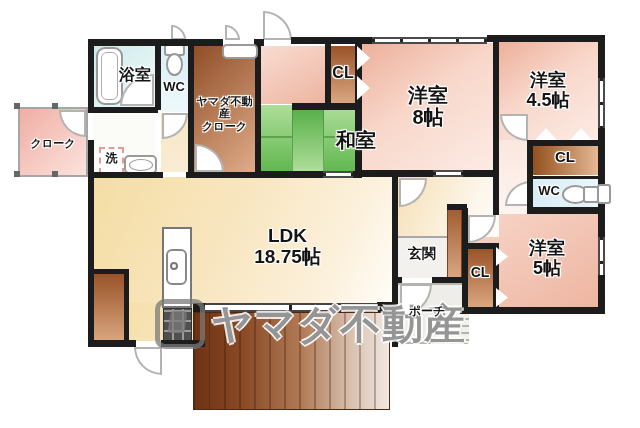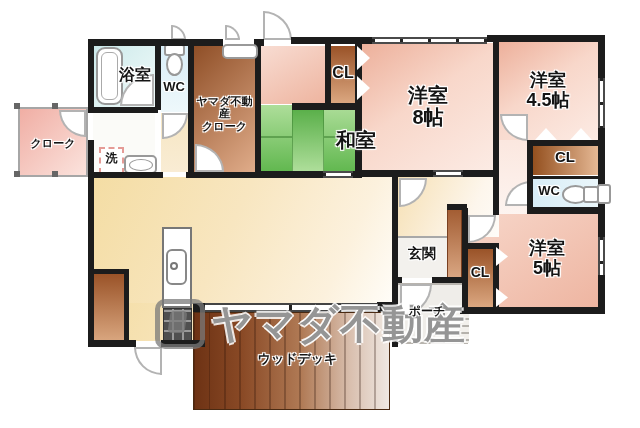--- a/index.html
+++ b/index.html
@@ -196,21 +196,24 @@
   </div>
   <div class="lbl" style="left:550px;top:149px;width:30px;font-size:15px;">CL</div>
   <div class="lbl" style="left:533px;top:184px;width:32px;font-size:13px;">WC</div>
   <div class="lbl" style="left:514px;top:238px;width:66px;font-size:18px;">
     <span>洋室</span><br>
     <span>5帖</span>
   </div>
   <div class="lbl" style="left:465px;top:265px;width:30px;font-size:14px;">CL</div>
   <div class="lbl" style="left:400px;top:246px;width:44px;font-size:14px;">玄関</div>
   <div class="lbl" style="left:403px;top:305px;width:48px;font-size:12px;z-index:31;">ポーチ</div>
-  <div class="lbl" style="left:250px;top:352px;width:95px;font-size:13px;">ウッドデッキ</div>
+  <div class="lbl" style="left:240px;top:225px;width:95px;font-size:19px;">
+    <span>LDK</span><br>
+    <span>18.75帖</span>
+  </div>
 
   <div class="wm" style="left:155px;top:296px;width:330px;height:56px;">
     <div class="wm-logo">
         <div></div>
       </div>
     <div class="wm-text">ヤマダ不動産</div>
   </div>
 
 </div>
 

